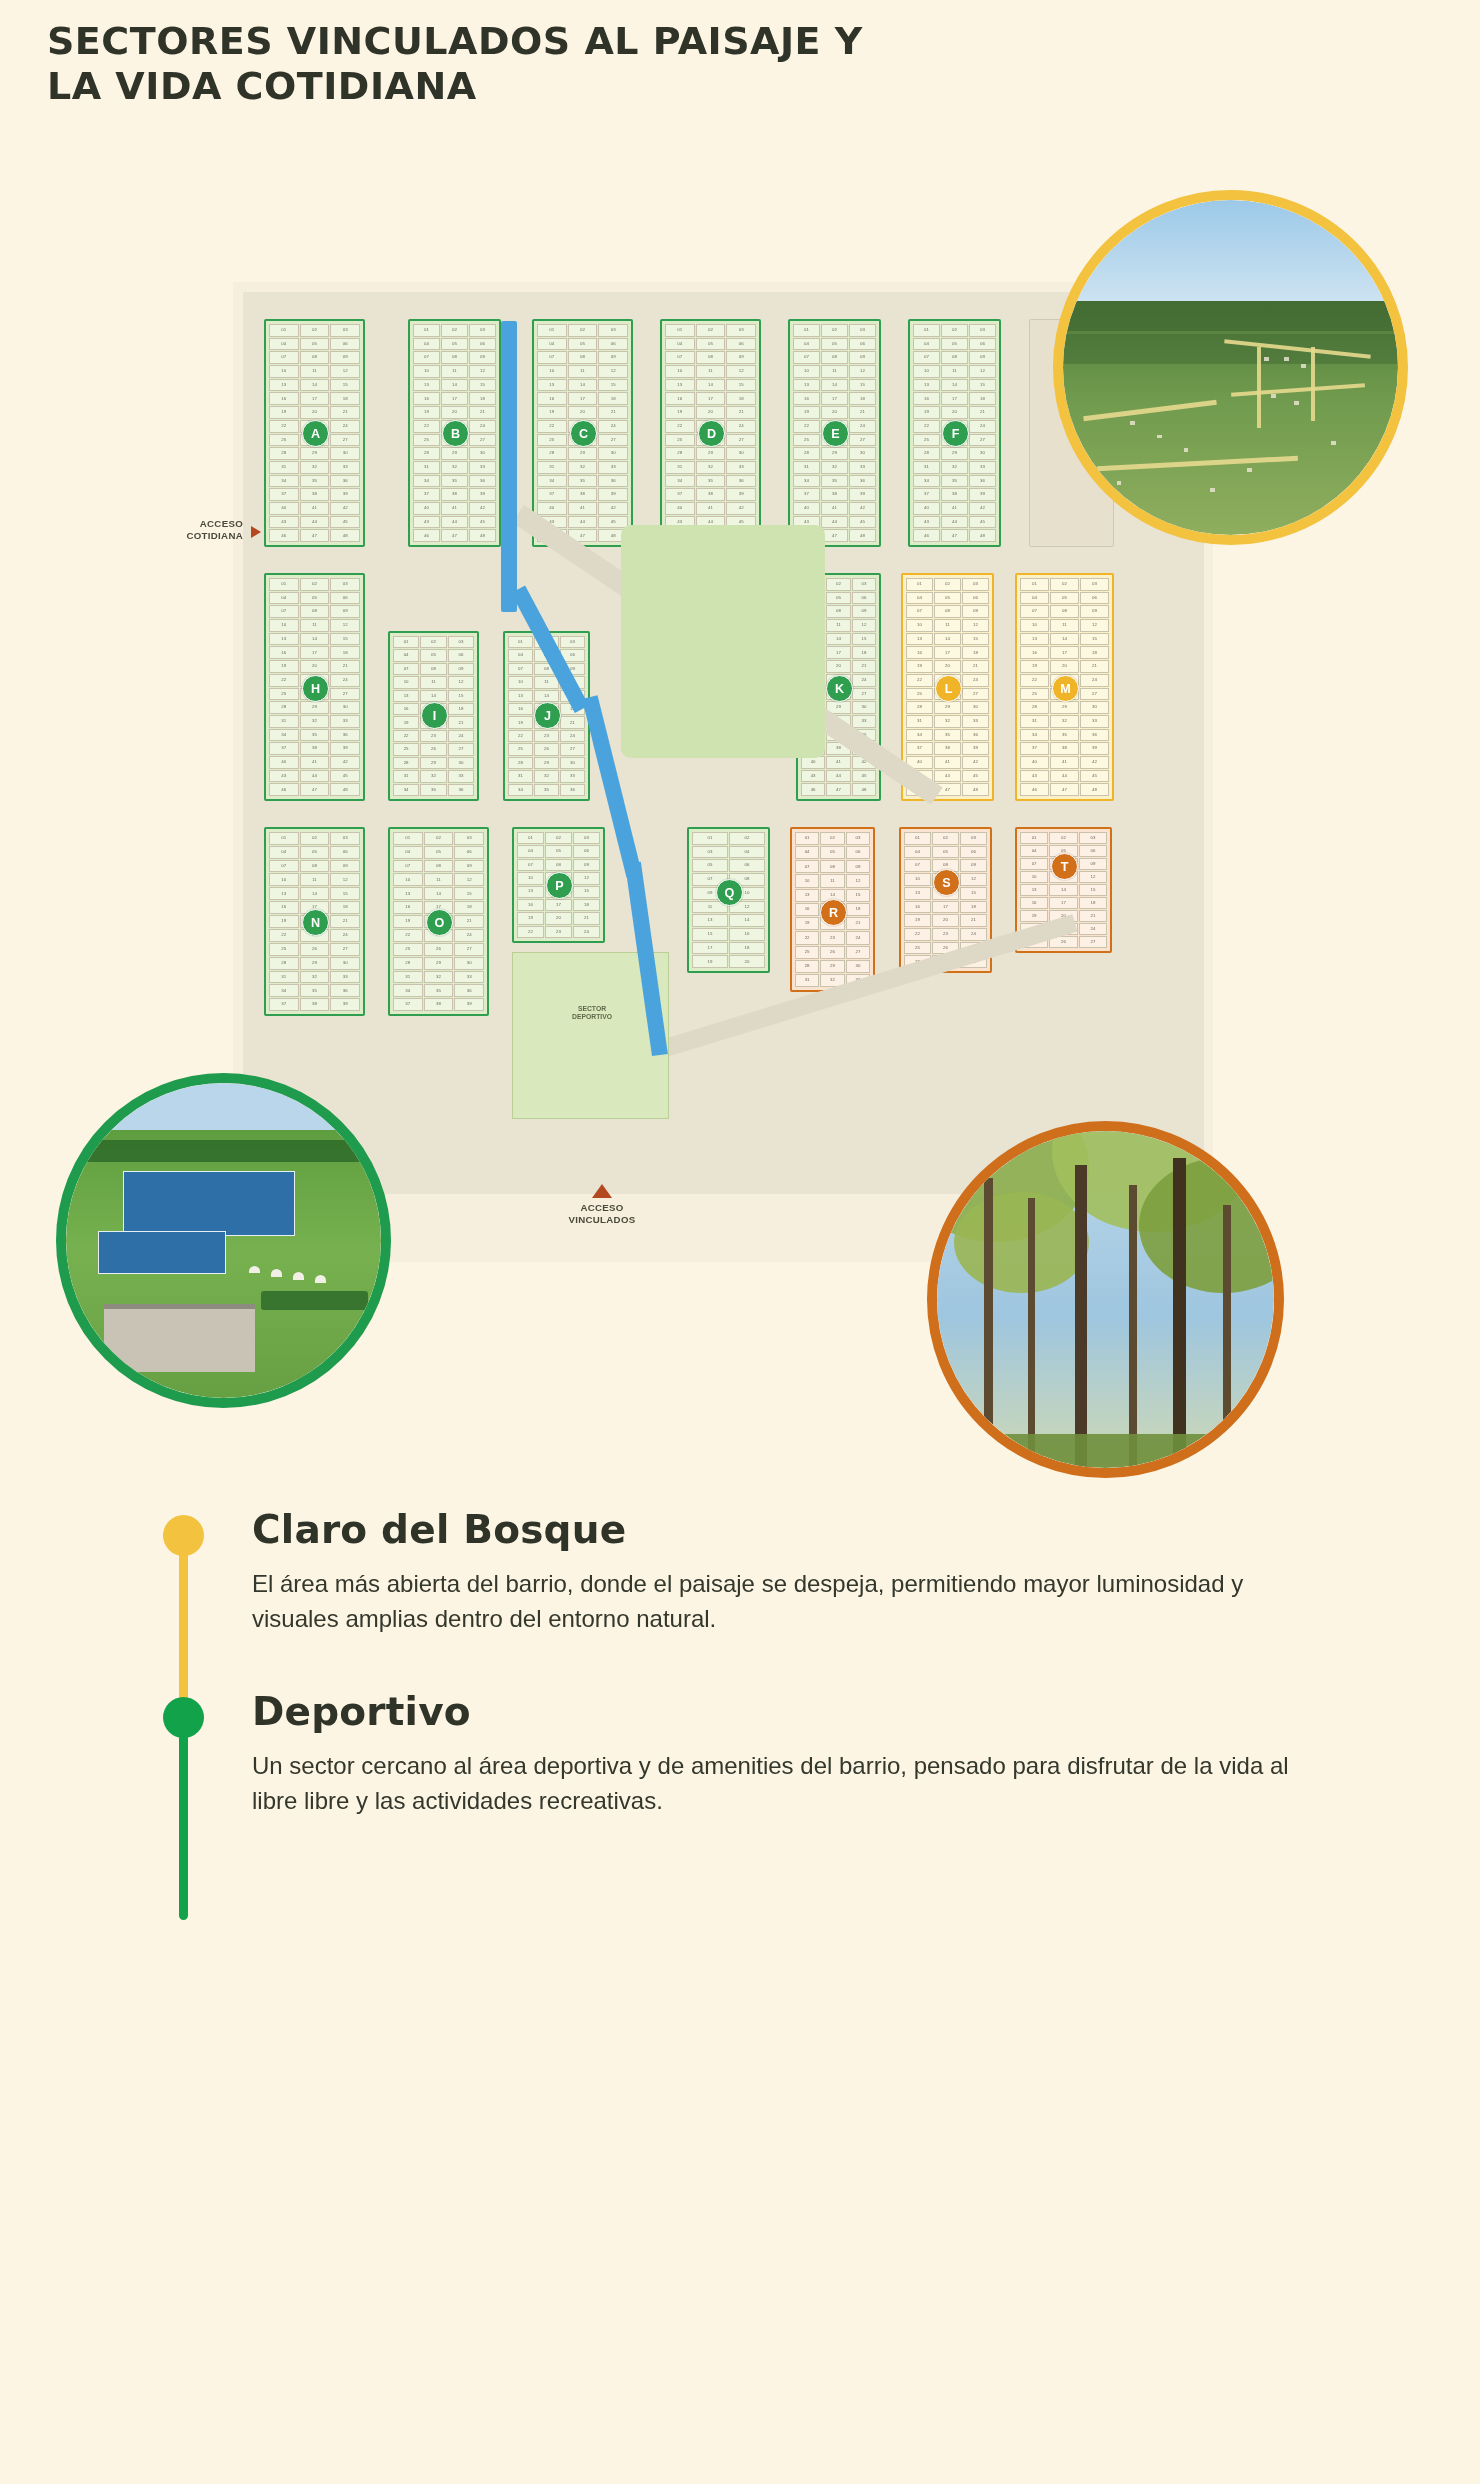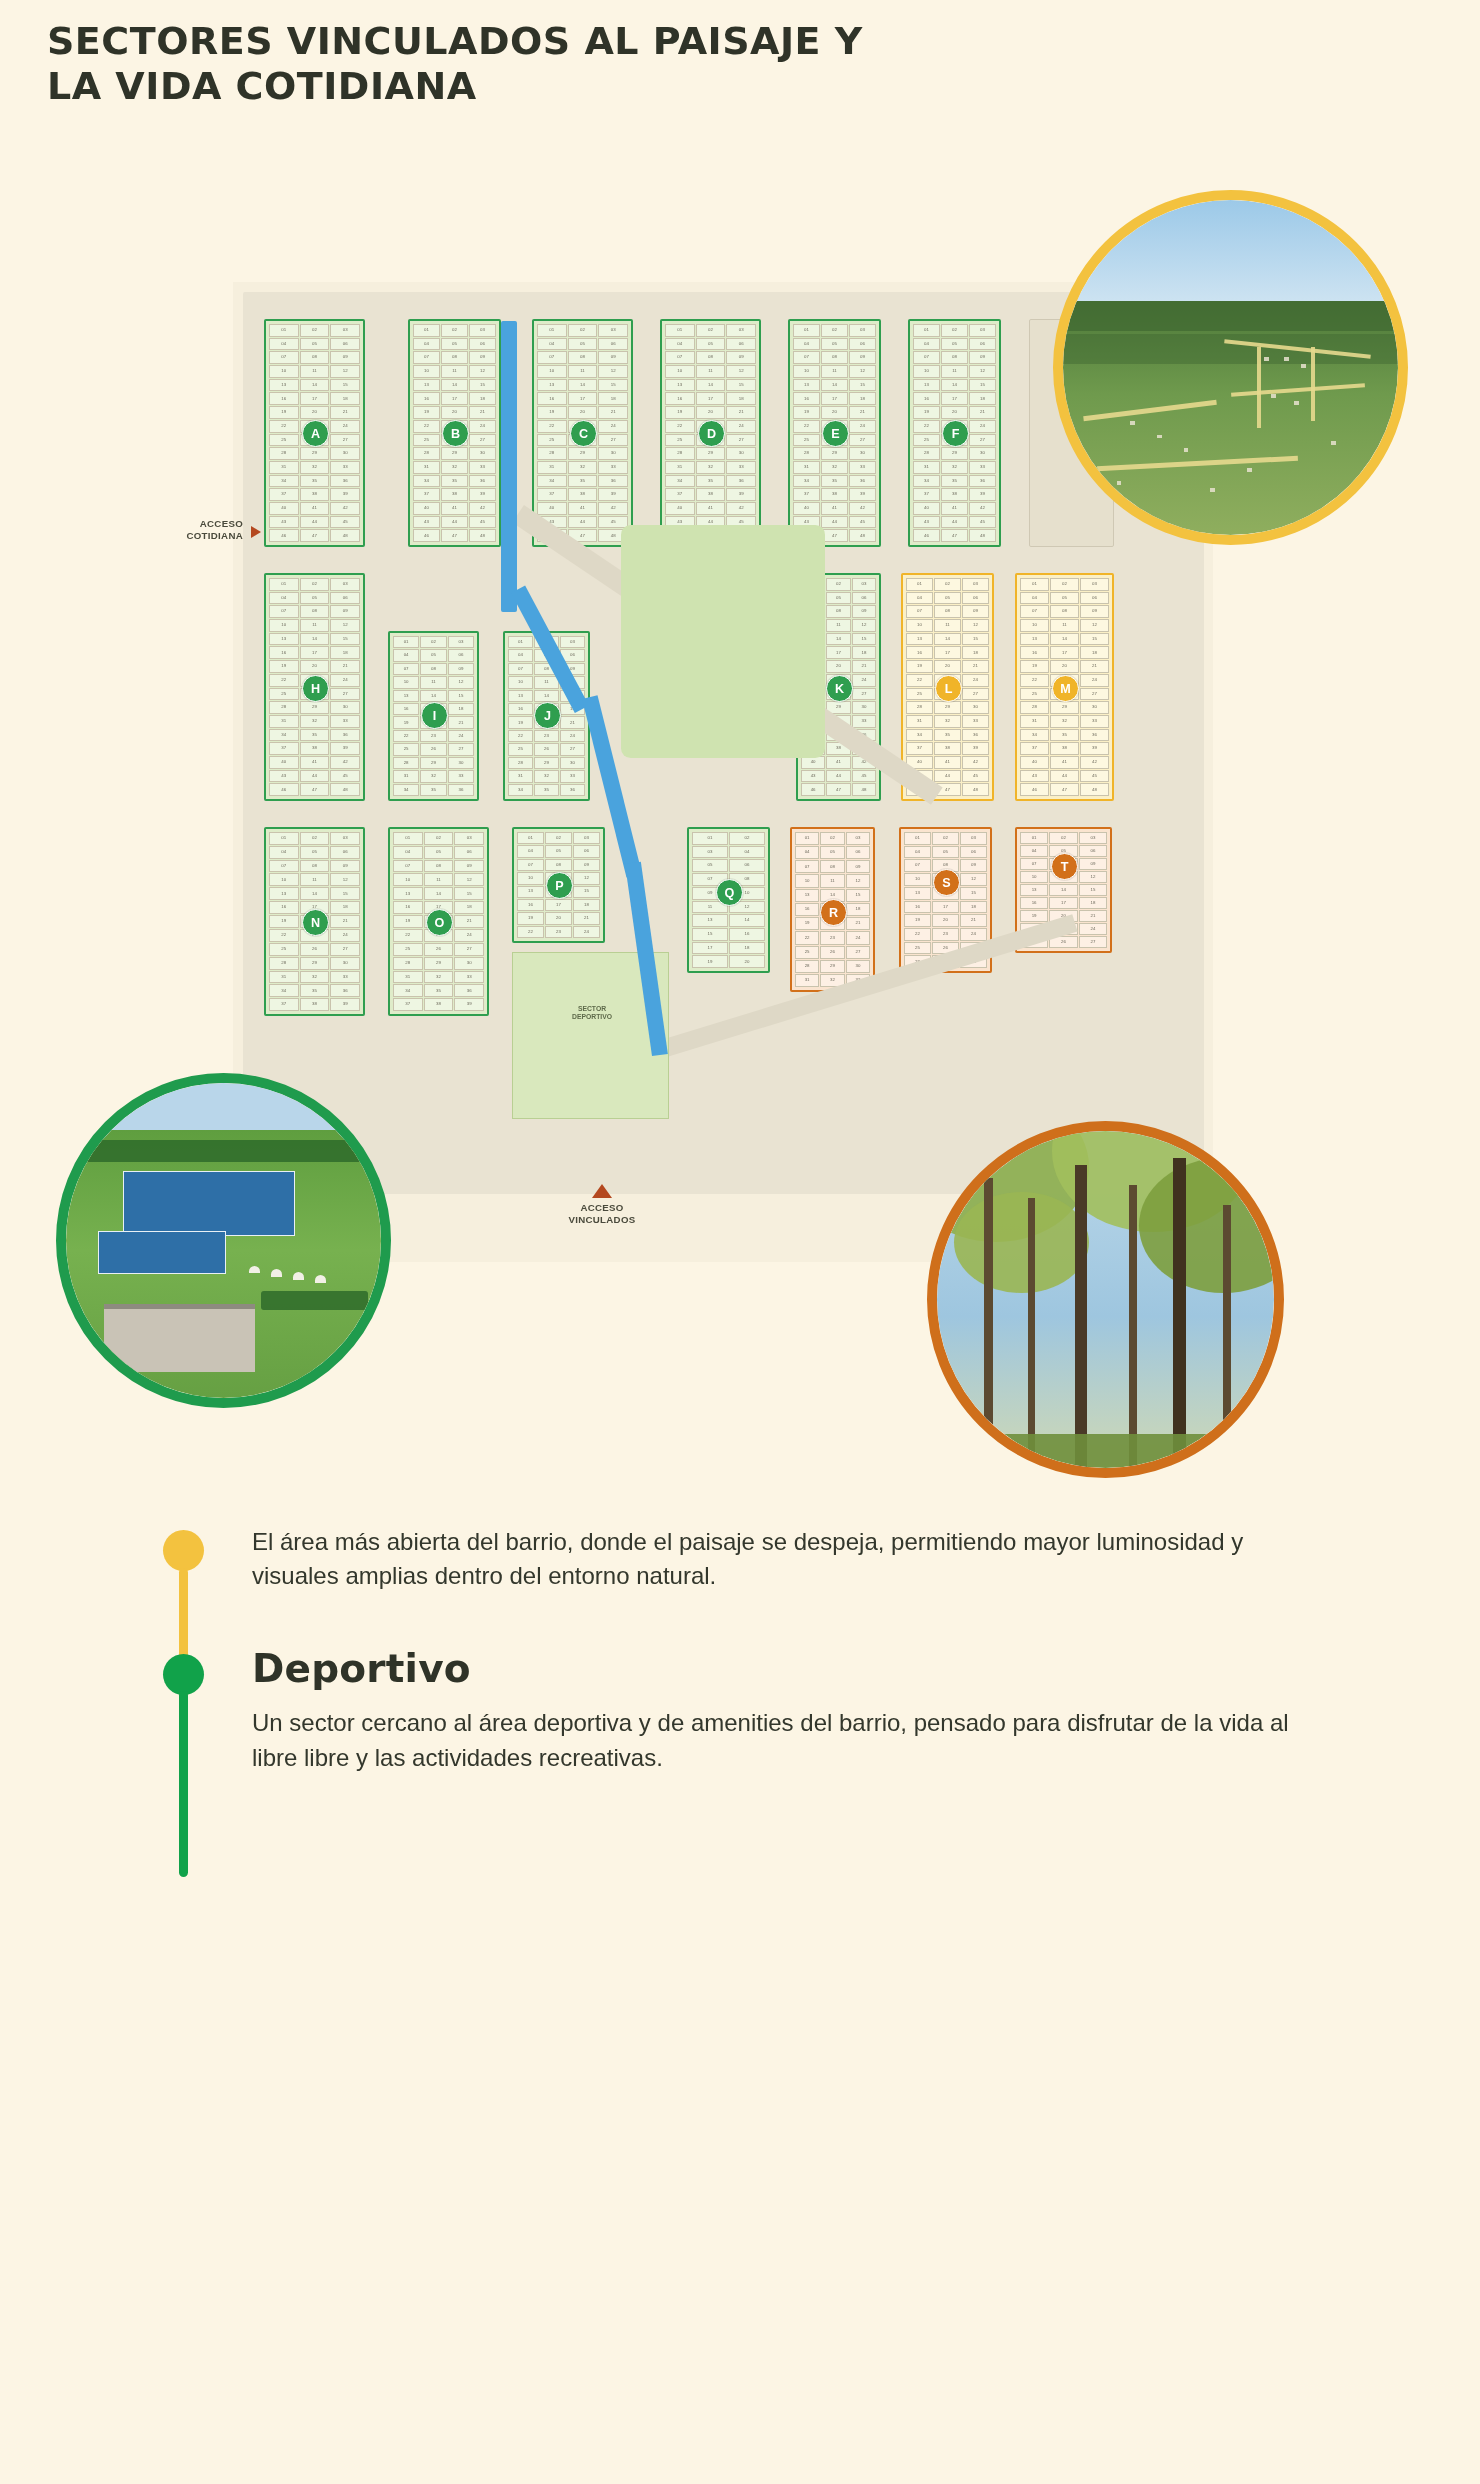--- a/index.html
+++ b/index.html
@@ -1291,20 +1291,21 @@
       <div class="canopy" style="left:0; bottom:-18%; width:120%; height:28%; background:#6f8f3c; border-radius:0;"></div>
     </div>
   </div>
 </div>
 
 <div class="legend">
 
   <div class="legend-item">
     <div class="legend-dot c-yellow"></div>
     <div class="legend-line c-yellow" style="height:186px;"></div>
+    <div class="legend-head">Claro del Bosque</div>
     <div class="legend-body">El área más abierta del barrio, donde el paisaje se despeja, permitiendo mayor luminosidad y visuales amplias dentro del entorno natural.</div>
   </div>
 
 
   <div class="legend-item">
     <div class="legend-dot c-green"></div>
     <div class="legend-line c-green" style="height:186px;"></div>
     <div class="legend-head">Deportivo</div>
     <div class="legend-body">Un sector cercano al área deportiva y de amenities del barrio, pensado para disfrutar de la vida al libre libre y las actividades recreativas.</div>
   </div>

